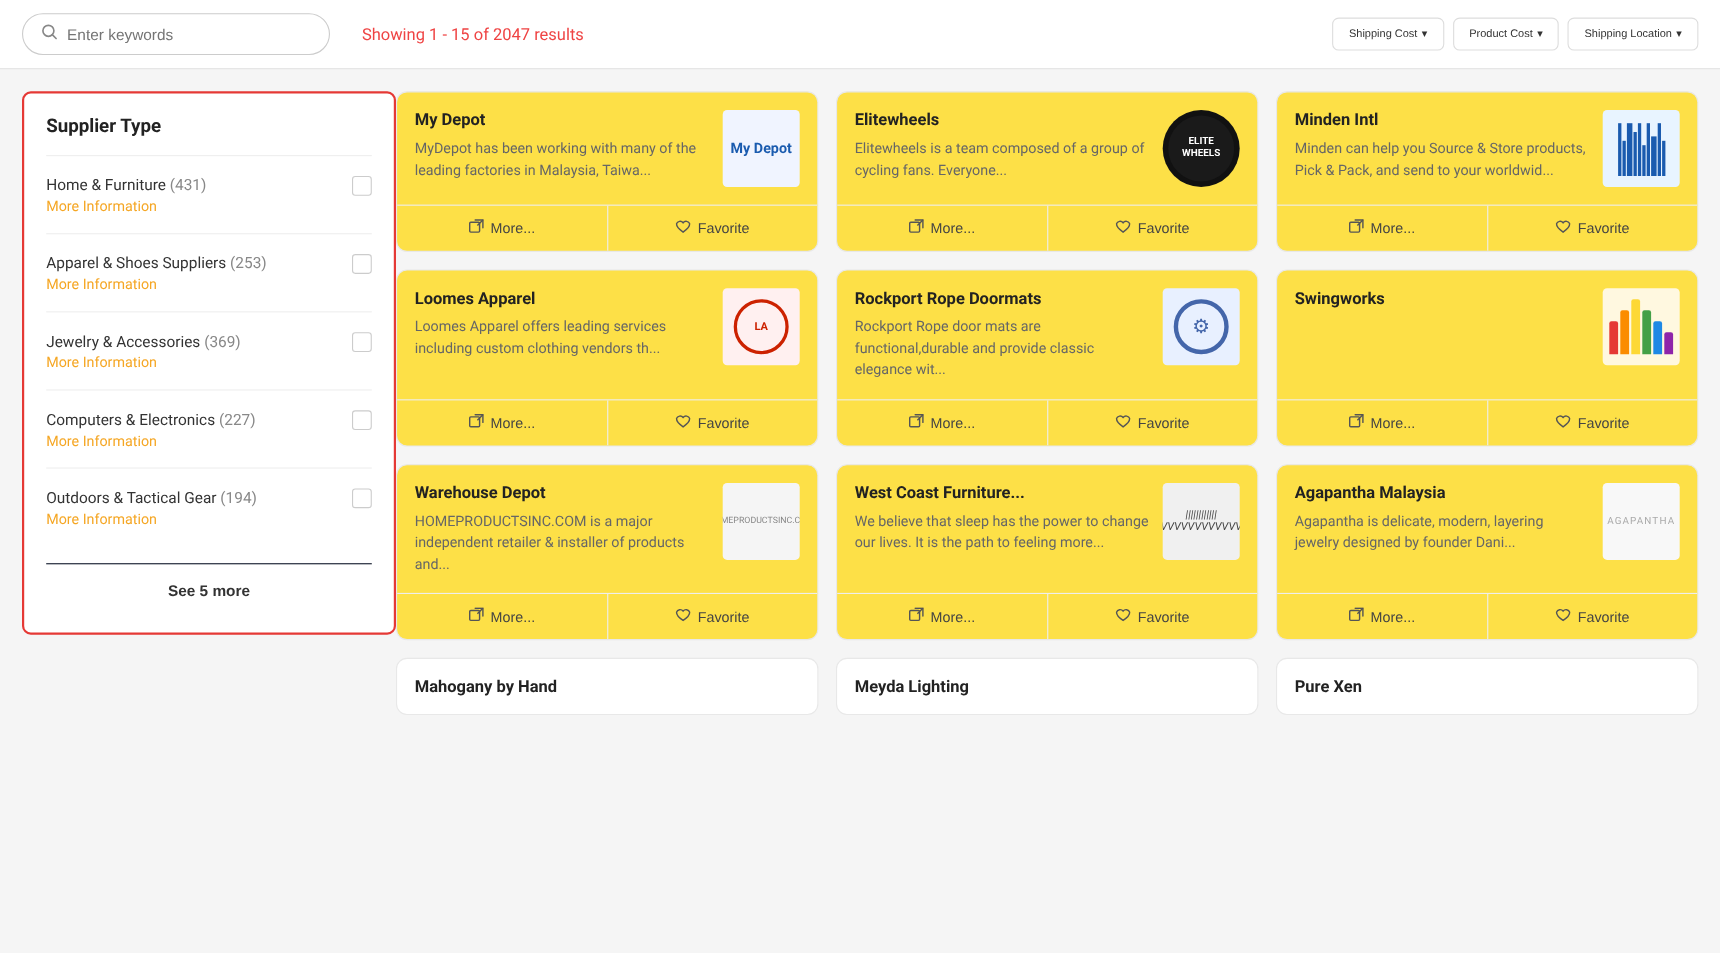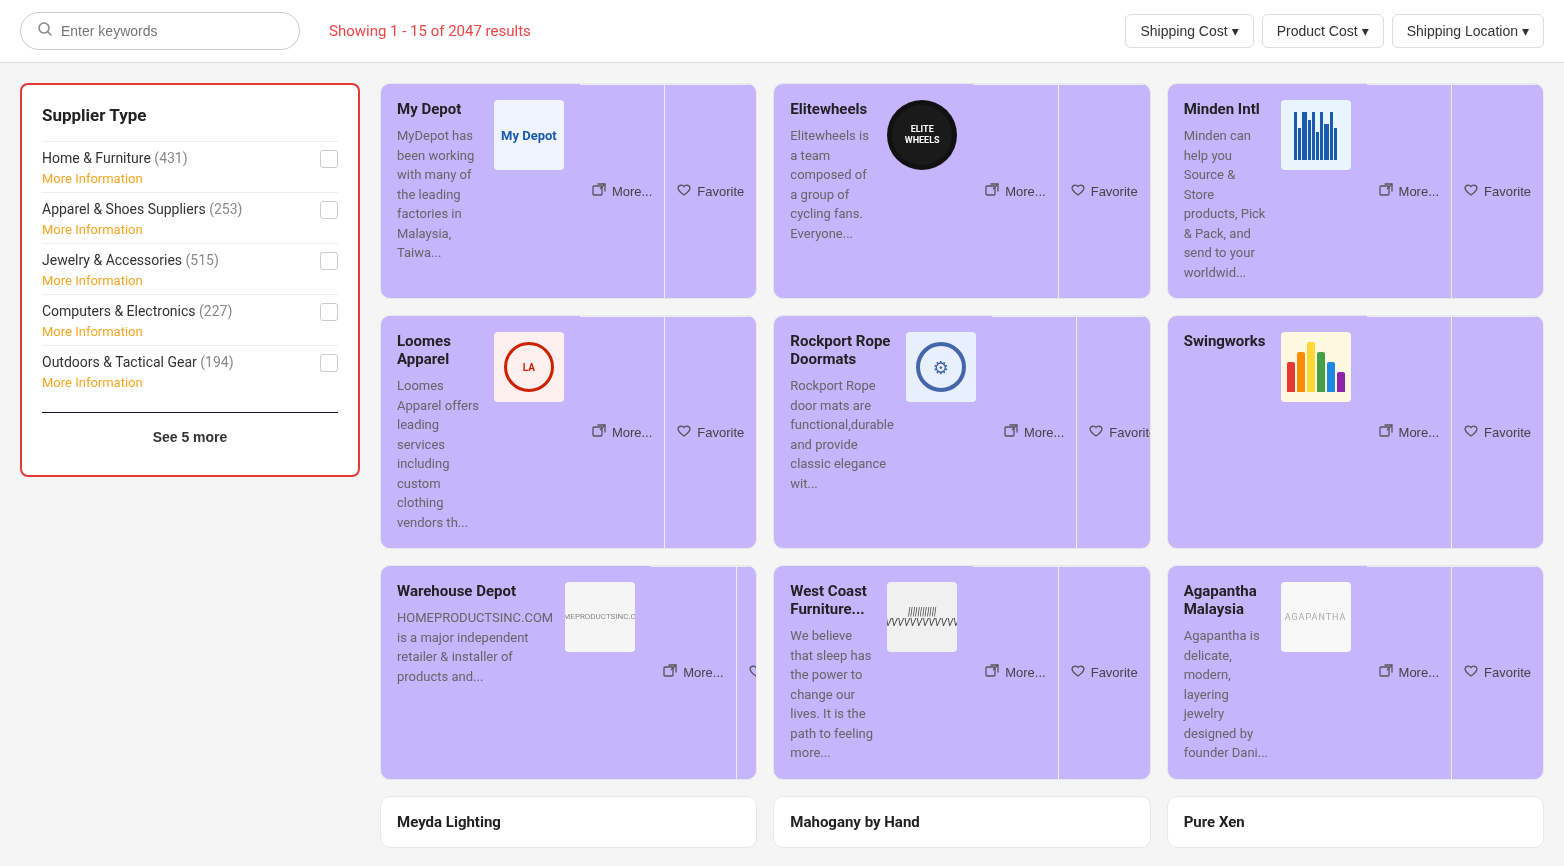--- a/index.html
+++ b/index.html
@@ -47,30 +47,29 @@
       align-items: center;
     }
     .filter-btn {
       display: flex;
       align-items: center;
       gap: 4px;
       padding: 8px 14px;
       border: 1px solid #ddd;
       border-radius: 6px;
       background: #fff;
-      font-size: 14px;
+      font-size: 10px;
       color: #333;
       cursor: pointer;
     }
 
     
     .main-layout {
       display: flex;
       padding: 20px;
-      gap: 20px;
     }
 
     
     .sidebar {
       width: 340px;
       min-width: 340px;
       background: #fff;
       border: 2px solid #e53935;
       border-radius: 8px;
       padding: 20px;
@@ -79,21 +78,21 @@
     .sidebar-title {
       font-size: 17px;
       font-weight: 700;
       margin-bottom: 16px;
       color: #222;
     }
     .filter-item {
       display: flex;
       align-items: flex-start;
       justify-content: space-between;
-      padding: 6px 0;
+      padding: 16px 0;
       border-top: 1px solid #eee;
     }
     .filter-item-left {}
     .filter-label {
       font-size: 14px;
       color: #333;
     }
     .filter-count {
       color: #888;
       font-size: 14px;
@@ -132,26 +131,26 @@
     }
 
     
     .product-grid {
       flex: 1;
       display: grid;
       grid-template-columns: repeat(3, 1fr);
       gap: 16px;
     }
     .product-card {
-      background: #c4b5fd;
+      background: #fde047;
       border-radius: 10px;
       border: 1px solid #e8e8e8;
       overflow: hidden;
       display: flex;
-      flex-direction: row;
+      flex-direction: column;
     }
     .card-body {
       padding: 16px;
       display: flex;
       gap: 12px;
       flex: 1;
     }
     .card-info { flex: 1; }
     .card-title {
       font-size: 15px;
@@ -321,21 +320,21 @@
         </span>
         <a class="filter-more-link">More Information</a>
       </div>
       <div class="filter-checkbox"></div>
     </div>
 
     <div class="filter-item">
       <div class="filter-item-left">
         <span class="filter-label">
           <span>Jewelry &amp; Accessories</span>
-          <span class="filter-count">(515)</span>
+          <span class="filter-count">(369)</span>
         </span>
         <a class="filter-more-link">More Information</a>
       </div>
       <div class="filter-checkbox"></div>
     </div>
 
     <div class="filter-item">
       <div class="filter-item-left">
         <span class="filter-label">
           <span>Computers &amp; Electronics</span>
@@ -661,23 +660,23 @@
             <svg width="14" height="14" viewBox="0 0 14 14" fill="none">
                 <path d="M7 12s-6-4-6-7.5A3.5 3.5 0 0 1 7 3.5 3.5 3.5 0 0 1 13 4.5C13 8 7 12 7 12z" stroke="#555" stroke-width="1.3"></path>
               </svg>
           </span>
           <span>Favorite</span>
         </button>
       </div>
     </div>
 
     <div class="partial-card">
+      <div class="partial-card-title">Mahogany by Hand</div>
+    </div>
+    <div class="partial-card">
       <div class="partial-card-title">Meyda Lighting</div>
-    </div>
-    <div class="partial-card">
-      <div class="partial-card-title">Mahogany by Hand</div>
     </div>
     <div class="partial-card">
       <div class="partial-card-title">Pure Xen</div>
     </div>
 
   </div>
 </div>
 
 </body></html>

